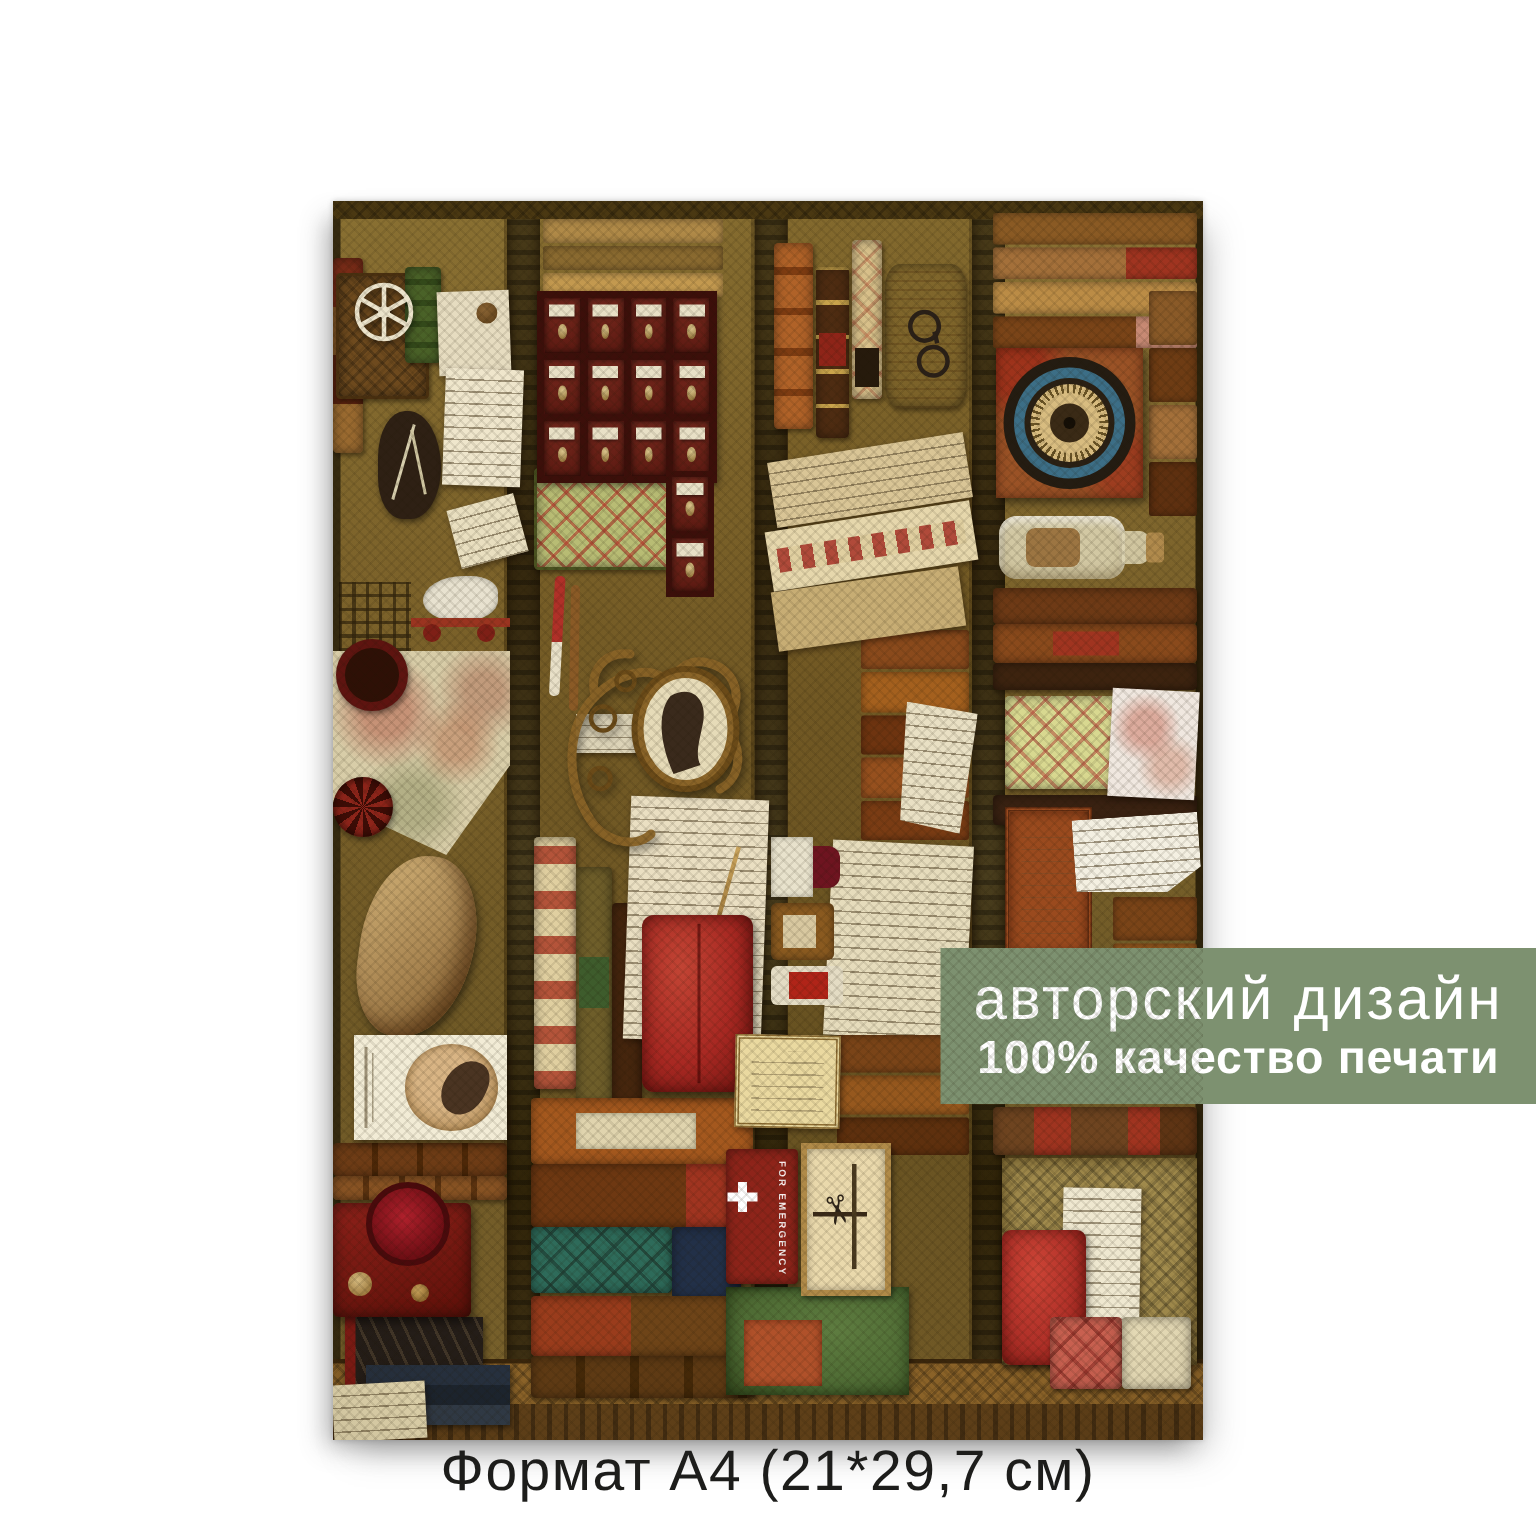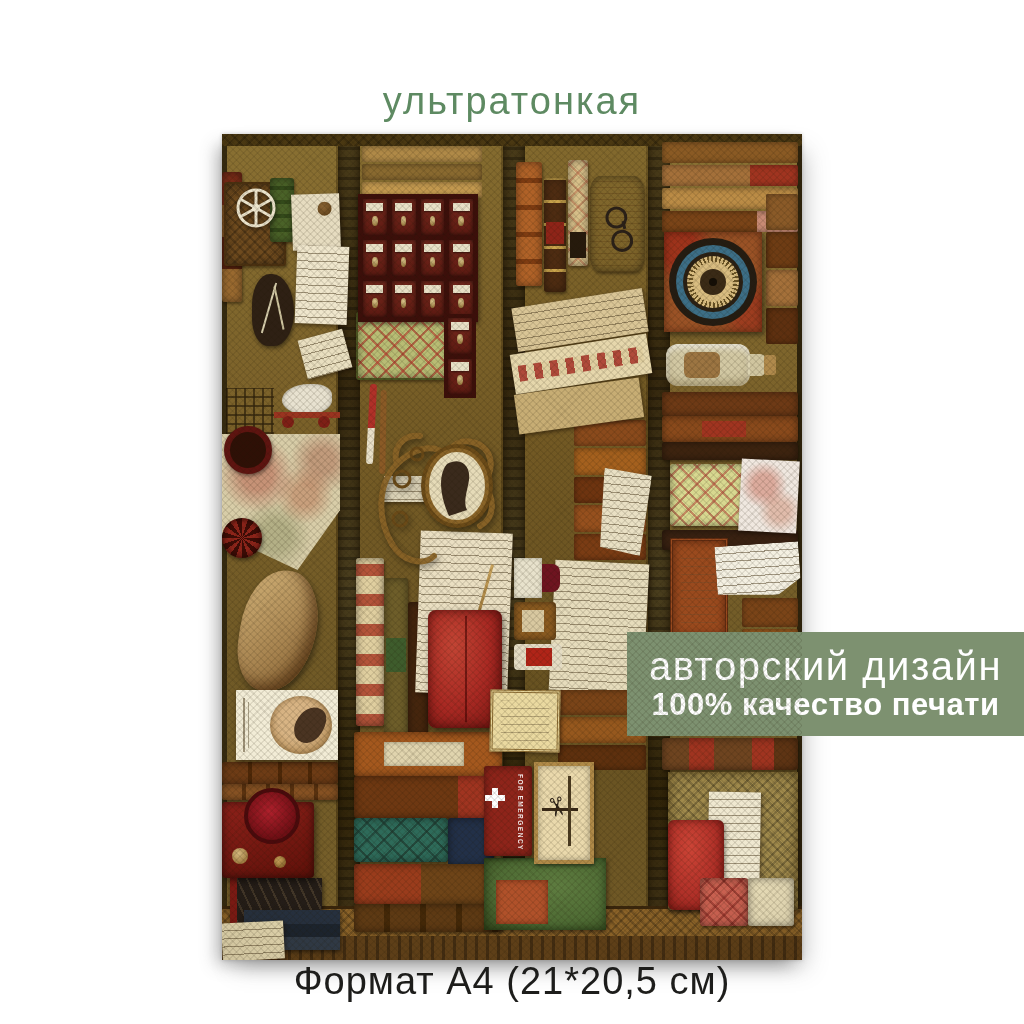--- a/index.html
+++ b/index.html
@@ -64,21 +64,20 @@
   .banner-l2{font-size:31px;font-weight:bold;color:var(--banner-text,#fff);letter-spacing:.5px;line-height:1.15;}
 
   .vtext{writing-mode:vertical-rl;font-size:6.5px;letter-spacing:1.5px;color:rgba(255,255,255,.92);
     font-weight:bold;}
 </style>
 </head>
 <body>
 
 <div class="page">
 
-  <div class="o subtitle">ультратонкая</div>
 
   <div class="o photo">
 
     <div class="o divider" style="left:116px"></div>
     <div class="o divider" style="left:281px"></div>
     <div class="o divider" style="left:426px"></div>
     <div class="o" style="left:0;top:0;width:5px;height:826px;background:#352a10;z-index:2"></div>
     <div class="o" style="right:0;top:0;width:5px;height:826px;background:#2e230c;z-index:2"></div>
     <div class="o hatch" style="left:0;top:0;width:580px;height:12px;background-color:#4a3812;z-index:2"></div>
 
@@ -310,14 +309,14 @@
     <div class="o" style="left:0;top:802px;width:580px;height:24px;background:#5e3f18;background-image:repeating-linear-gradient(90deg,rgba(0,0,0,.3) 0 3px,transparent 3px 11px);z-index:3"></div>
     <div class="o sp lattice" style="--lc:rgba(120,30,25,.45);left:478px;top:744px;width:48px;height:48px;background-color:#c86050;z-index:8"></div>
     <div class="o sp" style="left:526px;top:744px;width:46px;height:48px;background:#e8ddb8;z-index:8"></div>
   </div>
 
   <div class="o banner">
     <div class="banner-l1">авторский дизайн</div>
     <div class="banner-l2">100% качество печати</div>
   </div>
 
-  <div class="o caption">Формат А4 (21*20,5 см)</div>
+  <div class="o caption">Формат А4 (21*29,7 см)</div>
 </div>
 
 </body></html>

